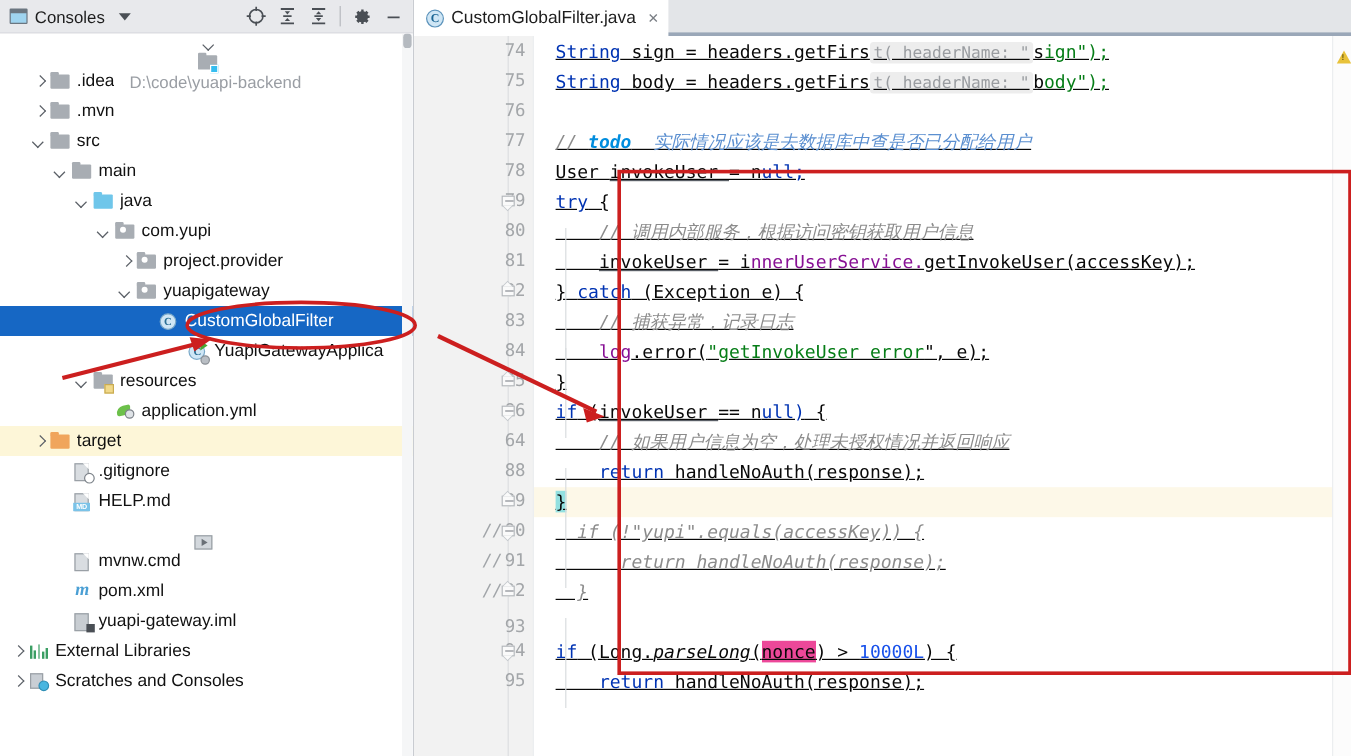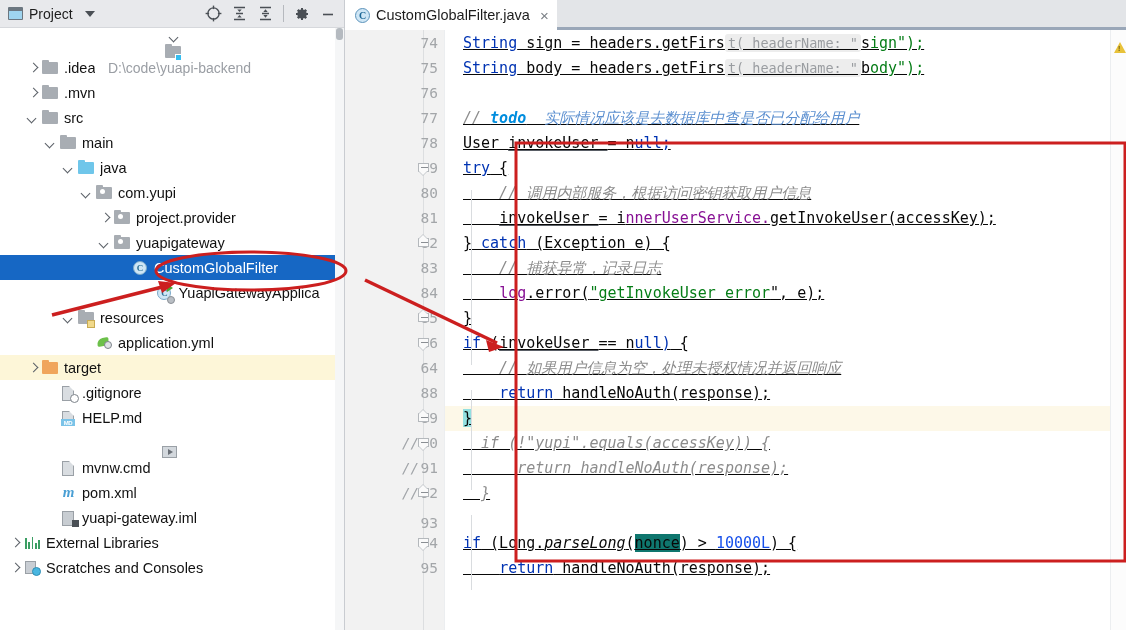--- a/index.html
+++ b/index.html
@@ -246,21 +246,21 @@
   .str  { color: #067d17; }
   .num  { color: #1750eb; }
   .fld  { color: #871094; }
   .cmt  { color: #8c8c8c; font-style: italic; }
   .todo { color: #008dde; font-style: italic; font-weight: bold; }
   .todotxt { color: #5b8fd0; font-style: italic; }
   .hint { color: #9a9da1; background: #ededed; border-radius: 3px; padding: 1px 3px; font-size: 13.5px; }
   .und  { text-decoration: underline; text-decoration-color:#5a5f66; text-underline-offset:2px; }
   .ital { font-style: italic; }
   .brace-hl { background: #93e0e0; }
-  .find-hl  { background: #0f766e; }
+  .find-hl  { background: #ec4899; }
 
   
   #inspect {
     position: absolute; right: 0; top: 30px; bottom: 0; width: 16px;
     background: #fcfcfc; border-left: 1px solid #eceef0;
   }
   .warn-tri {
     position: absolute; left: 3px; top: 12px; width: 0; height: 0;
     border-left: 6px solid transparent; border-right: 6px solid transparent;
     border-bottom: 11px solid #e8c23a;
@@ -276,21 +276,21 @@
 </head>
 <body>
 
 <div id="root">
 
   <div id="project-panel">
 
     <div id="panel-header">
       <div class="ph-title">
         <span class="proj-icon"></span>
-        <span class="ph-label">Project</span>
+        <span class="ph-label">Consoles</span>
         <span class="caret-down"></span>
       </div>
       <div class="ph-tools">
         <div class="tool-btn">
           <svg width="17" height="17" viewBox="0 0 17 17">
             <circle cx="8.5" cy="8.5" r="5.6" fill="none" stroke="#4a4f55" stroke-width="1.4"></circle>
             <line x1="8.5" y1="0.6" x2="8.5" y2="4.1" stroke="#4a4f55" stroke-width="1.4"></line>
             <line x1="8.5" y1="12.9" x2="8.5" y2="16.4" stroke="#4a4f55" stroke-width="1.4"></line>
             <line x1="0.6" y1="8.5" x2="4.1" y2="8.5" stroke="#4a4f55" stroke-width="1.4"></line>
             <line x1="12.9" y1="8.5" x2="16.4" y2="8.5" stroke="#4a4f55" stroke-width="1.4"></line>

